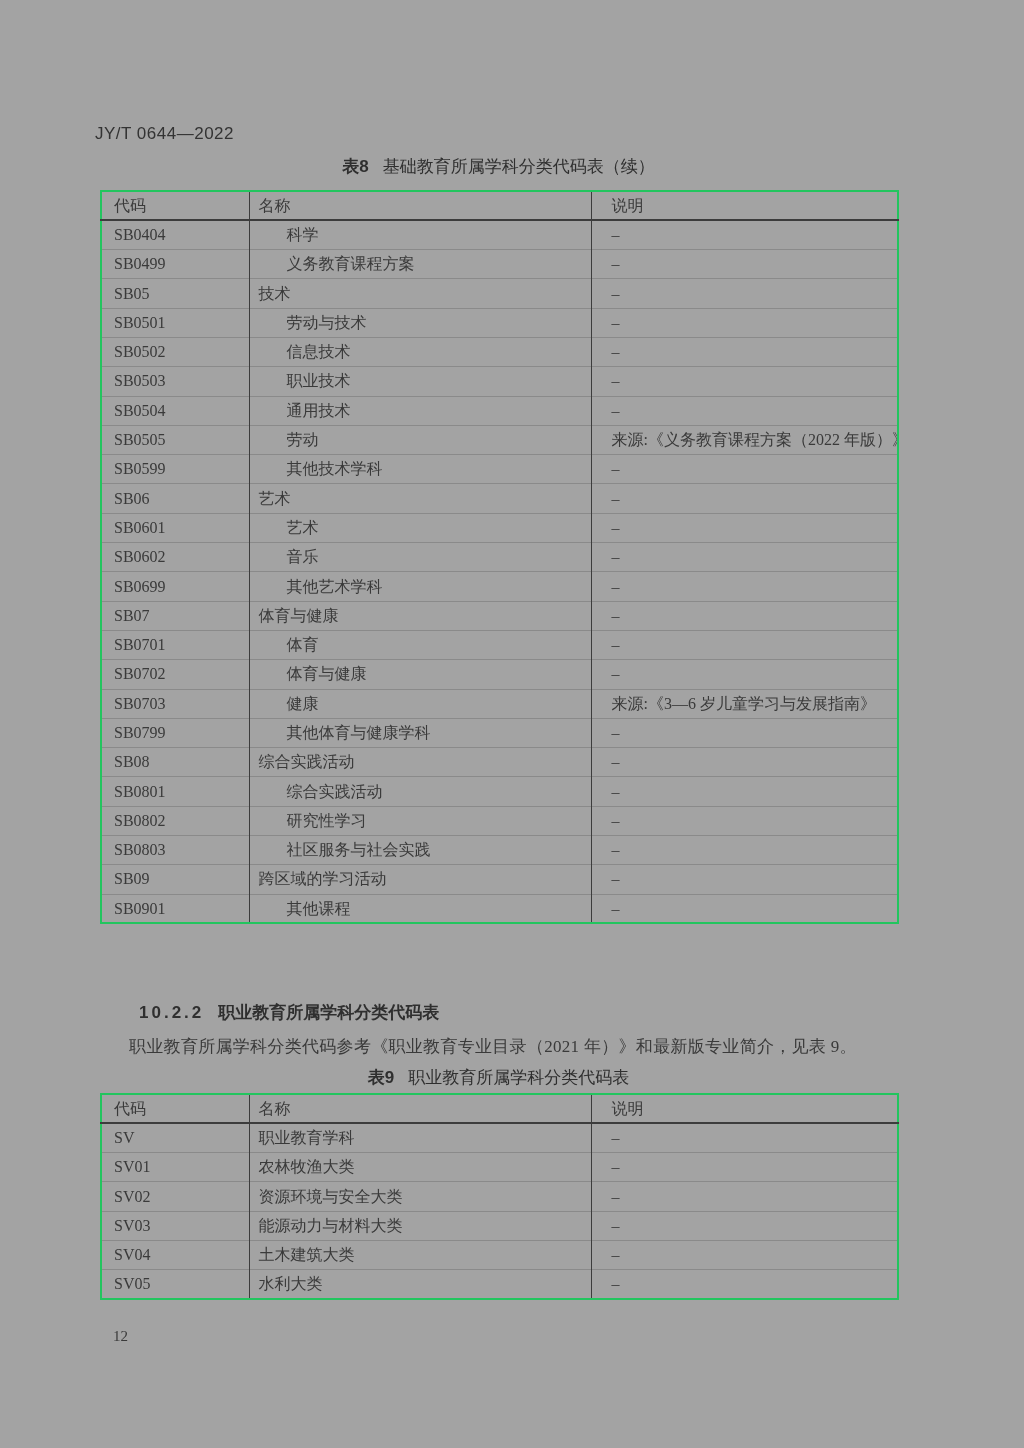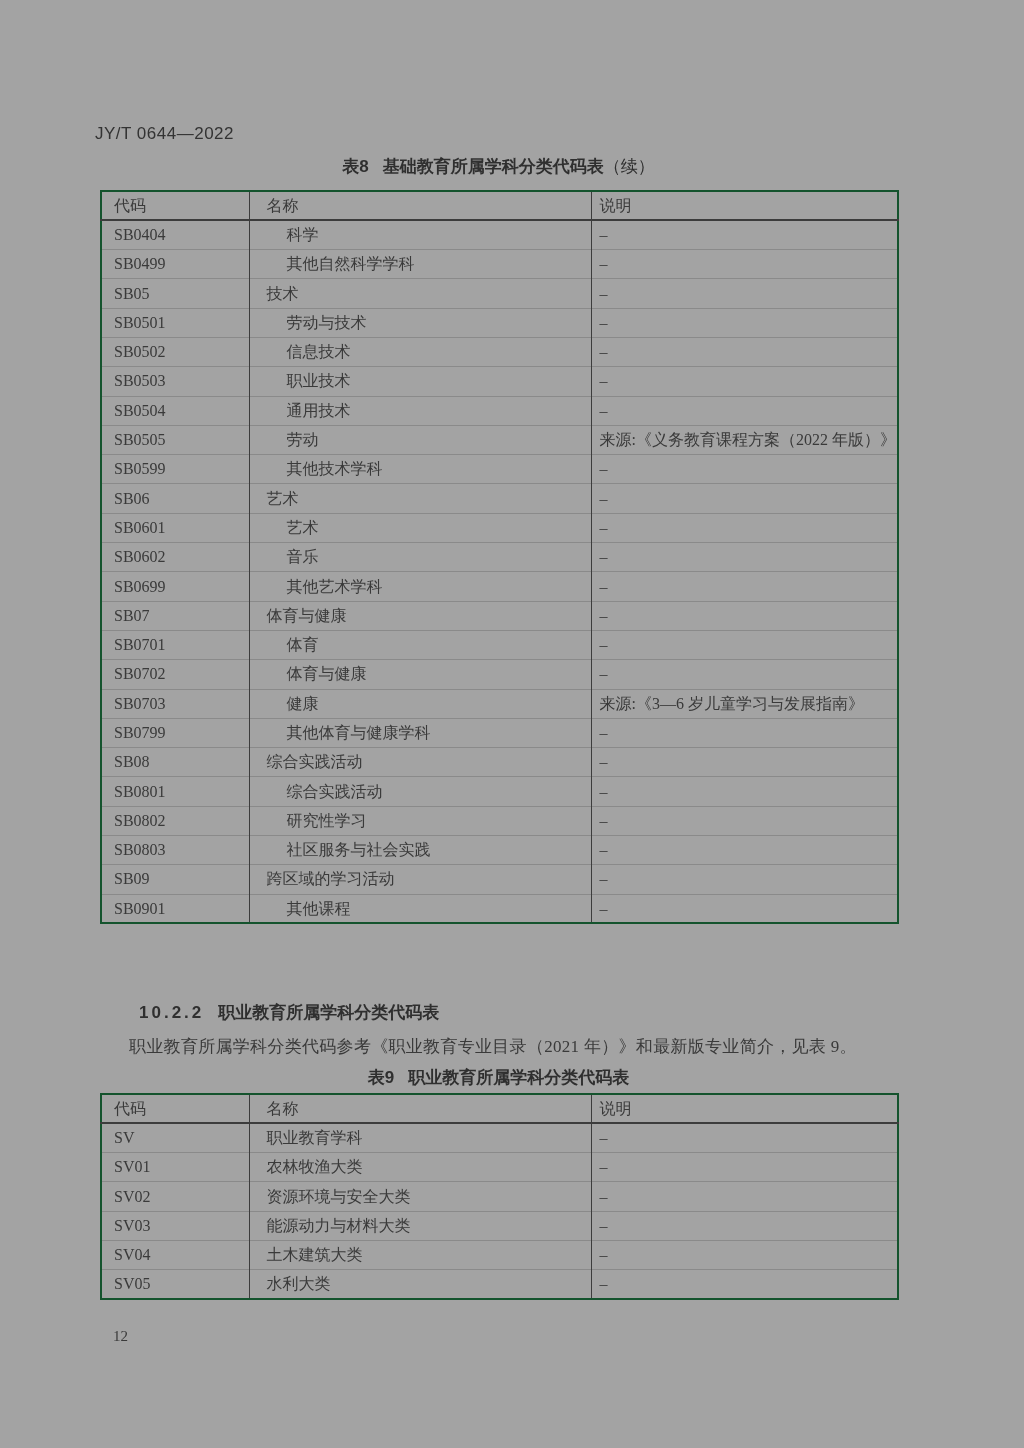--- a/index.html
+++ b/index.html
@@ -24,57 +24,57 @@
   }
   .caption {
     position: absolute;
     left: 100px;
     width: 797px;
     text-align: center;
     font-size: 17px;
     color: #2f2f2f;
   }
   .caption .cap-label { font-weight: bold; font-family: "Liberation Sans", sans-serif; margin-right: 14px; }
-  .caption .cap-title { font-weight: bold; font-family: "Liberation Sans", sans-serif; text-align: right; }
+  .caption .cap-title { font-weight: normal; font-family: "Liberation Sans", sans-serif; text-align: right; }
   .caption .cap-suffix { font-weight: normal; font-family: "Liberation Serif", serif; }
   .caption-t8 { top: 155px; }
   .caption-t9 { top: 1066px; }
 
   table.code-table {
     position: absolute;
     left: 100px;
     width: 797px;
     border-collapse: collapse;
     table-layout: fixed;
     font-size: 16px;
     color: #3a3a3a;
   }
   .table-8 { top: 190px; }
   .table-9 { top: 1093px; }
   table.code-table col.c1 { width: 148px; }
   table.code-table col.c2 { width: 342px; }
   table.code-table col.c3 { width: 307px; }
-  table.code-table { border: 2px solid #14532d; }
+  table.code-table { border: 2px solid #22c55e; }
   table.code-table td, table.code-table th {
     border-left: 1px solid #3c3c3c;
     border-top: 1px solid #8a8a8a;
     font-weight: normal;
     text-align: left;
     vertical-align: middle;
     padding: 0 0 0 12px;
     height: 29.3px;
     line-height: 1;
     white-space: nowrap;
     overflow: hidden;
   }
   table.code-table td:first-child, table.code-table th:first-child { border-left: none; }
   table.code-table thead th { border-top: none; border-bottom: 2px solid #3c3c3c; }
-  table.code-table td.name-cell, table.code-table th.name-cell { padding-left: 17px; }
+  table.code-table td.name-cell, table.code-table th.name-cell { padding-left: 9px; }
   table.code-table td.name-cell.indent { padding-left: 37px; }
-  table.code-table td.note-cell, table.code-table th.note-cell { padding-left: 8px; }
+  table.code-table td.note-cell, table.code-table th.note-cell { padding-left: 20px; }
   .section-heading {
     position: absolute;
     left: 95px;
     top: 1001px;
     font-family: "Liberation Sans", sans-serif;
     font-weight: bold;
     font-size: 17px;
     color: #2f2f2f;
   }
   .section-heading .sec-num { letter-spacing: 3px; margin-right: 14px; margin-left: 44px; }
@@ -123,21 +123,21 @@
     <tbody>
 
         <tr>
           <td>SB0404</td>
           <td class="name-cell indent">科学</td>
           <td class="note-cell">–</td>
         </tr>
 
         <tr>
           <td>SB0499</td>
-          <td class="name-cell indent">其他自然科学学科</td>
+          <td class="name-cell indent">义务教育课程方案</td>
           <td class="note-cell">–</td>
         </tr>
 
         <tr>
           <td>SB05</td>
           <td class="name-cell">技术</td>
           <td class="note-cell">–</td>
         </tr>
 
         <tr>

